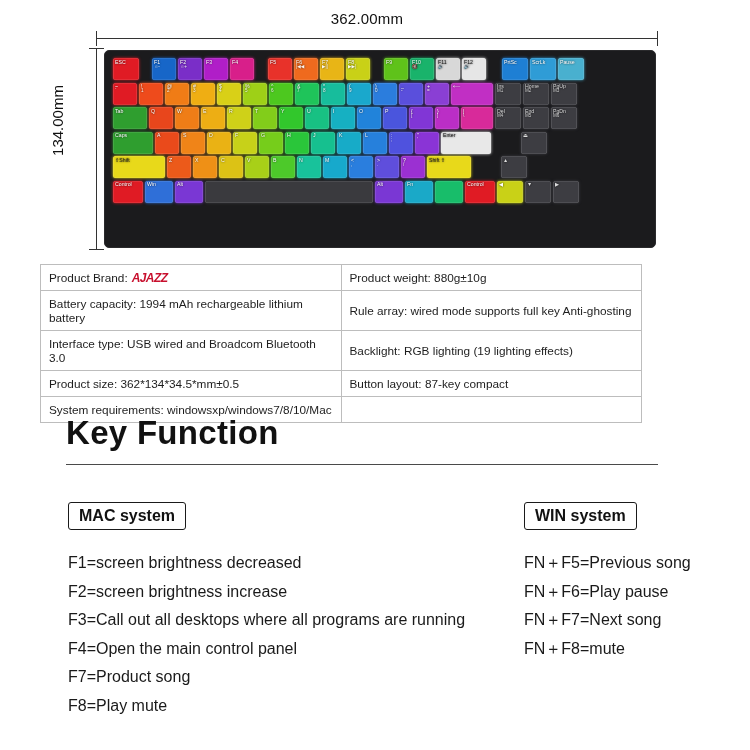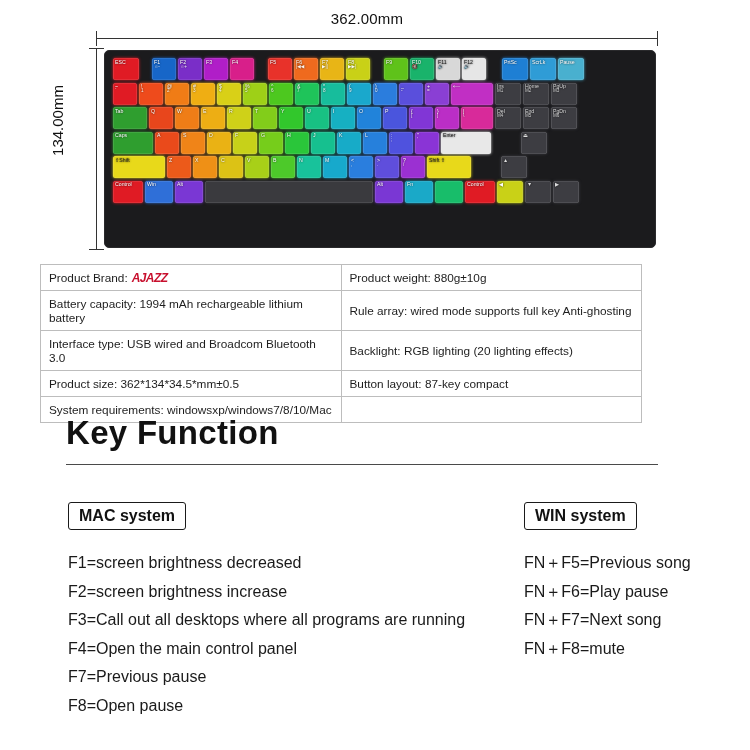--- a/index.html
+++ b/index.html
@@ -512,21 +512,21 @@
       <tr>
         <td class="l">Product Brand:<span class="brand-logo">AJAZZ</span></td>
         <td>Product weight: 880g±10g</td>
       </tr>
       <tr>
         <td class="l">Battery capacity: 1994 mAh rechargeable lithium battery</td>
         <td>Rule array: wired mode supports full key Anti-ghosting</td>
       </tr>
       <tr>
         <td class="l">Interface type: USB wired and Broadcom Bluetooth 3.0</td>
-        <td>Backlight: RGB lighting (20 lighting effects)</td>
+        <td>Backlight: RGB lighting (19 lighting effects)</td>
       </tr>
       <tr>
         <td class="l">Product size: 362*134*34.5*mm±0.5</td>
         <td>Button layout: 87-key compact</td>
       </tr>
       <tr>
         <td class="l">System requirements: windowsxp/windows7/8/10/Mac</td>
         <td style="border-top: none; border-right: 1px solid rgb(189, 189, 189);"></td>
       </tr>
     </tbody>
@@ -536,21 +536,21 @@
 <div class="kf-rule"></div>
 
 <div class="sys-box mac-box">MAC system</div>
 <div class="sys-box win-box">WIN system</div>
 
 <div class="list mac-list" id="mac-list">
     <div>F1=screen brightness decreased</div>
     <div>F2=screen brightness increase</div>
     <div>F3=Call out all desktops where all programs are running</div>
     <div>F4=Open the main control panel</div>
-    <div>F7=Previous pause</div>
-    <div>F8=Open pause</div>
+    <div>F7=Product song</div>
+    <div>F8=Play mute</div>
   </div>
 <div class="list win-list" id="win-list">
     <div>FN＋F5=Previous song</div>
     <div>FN＋F6=Play pause</div>
     <div>FN＋F7=Next song</div>
     <div>FN＋F8=mute</div>
   </div>
 
 </body></html>

